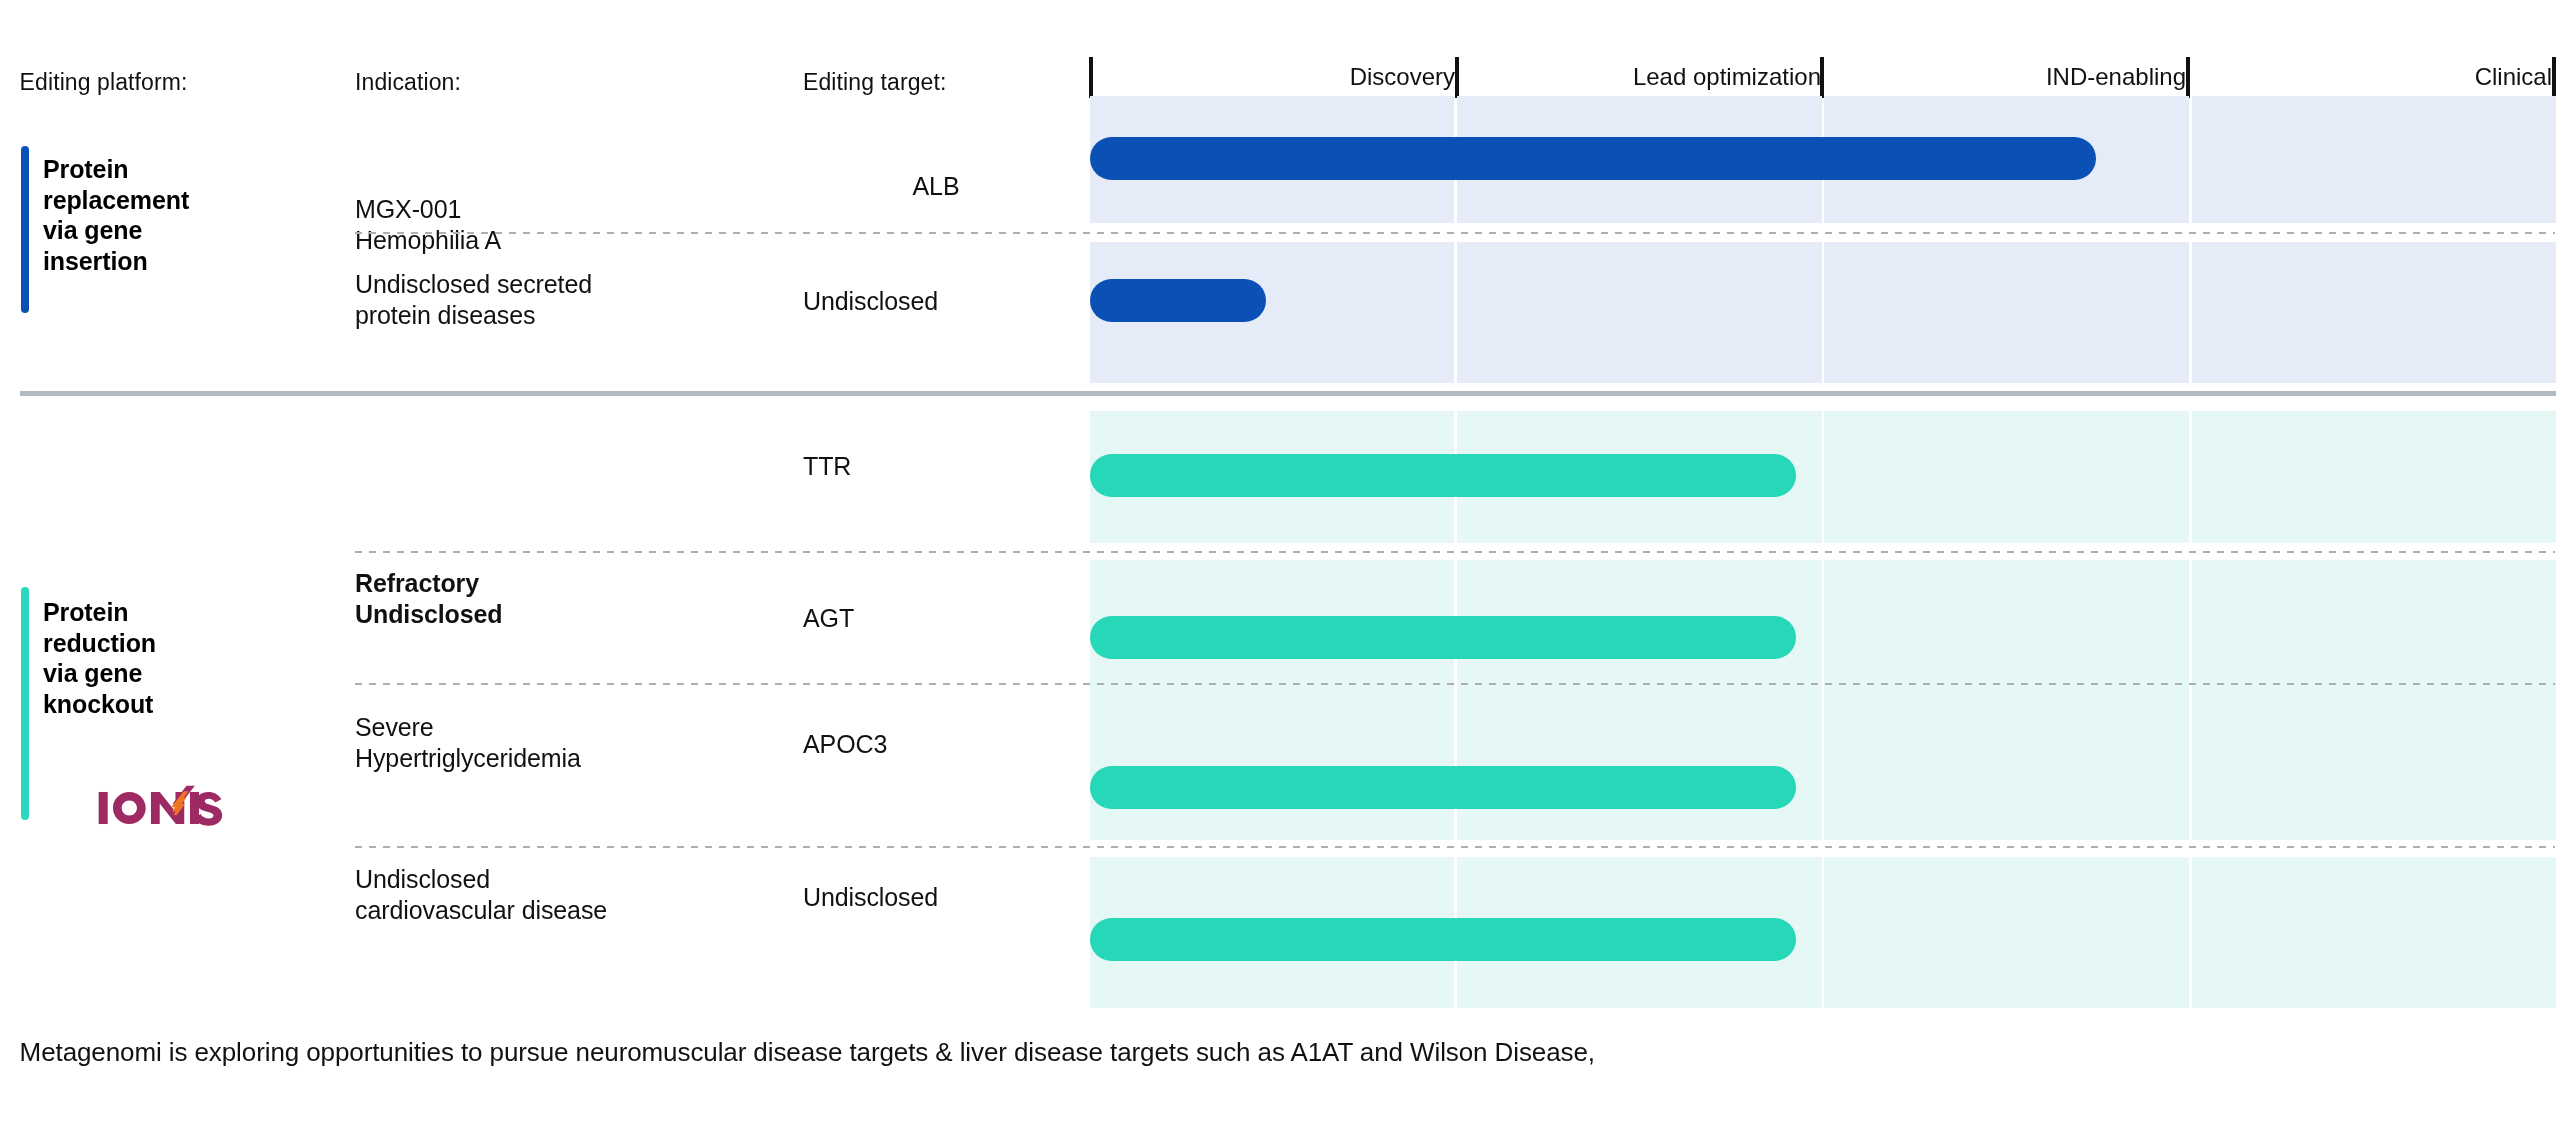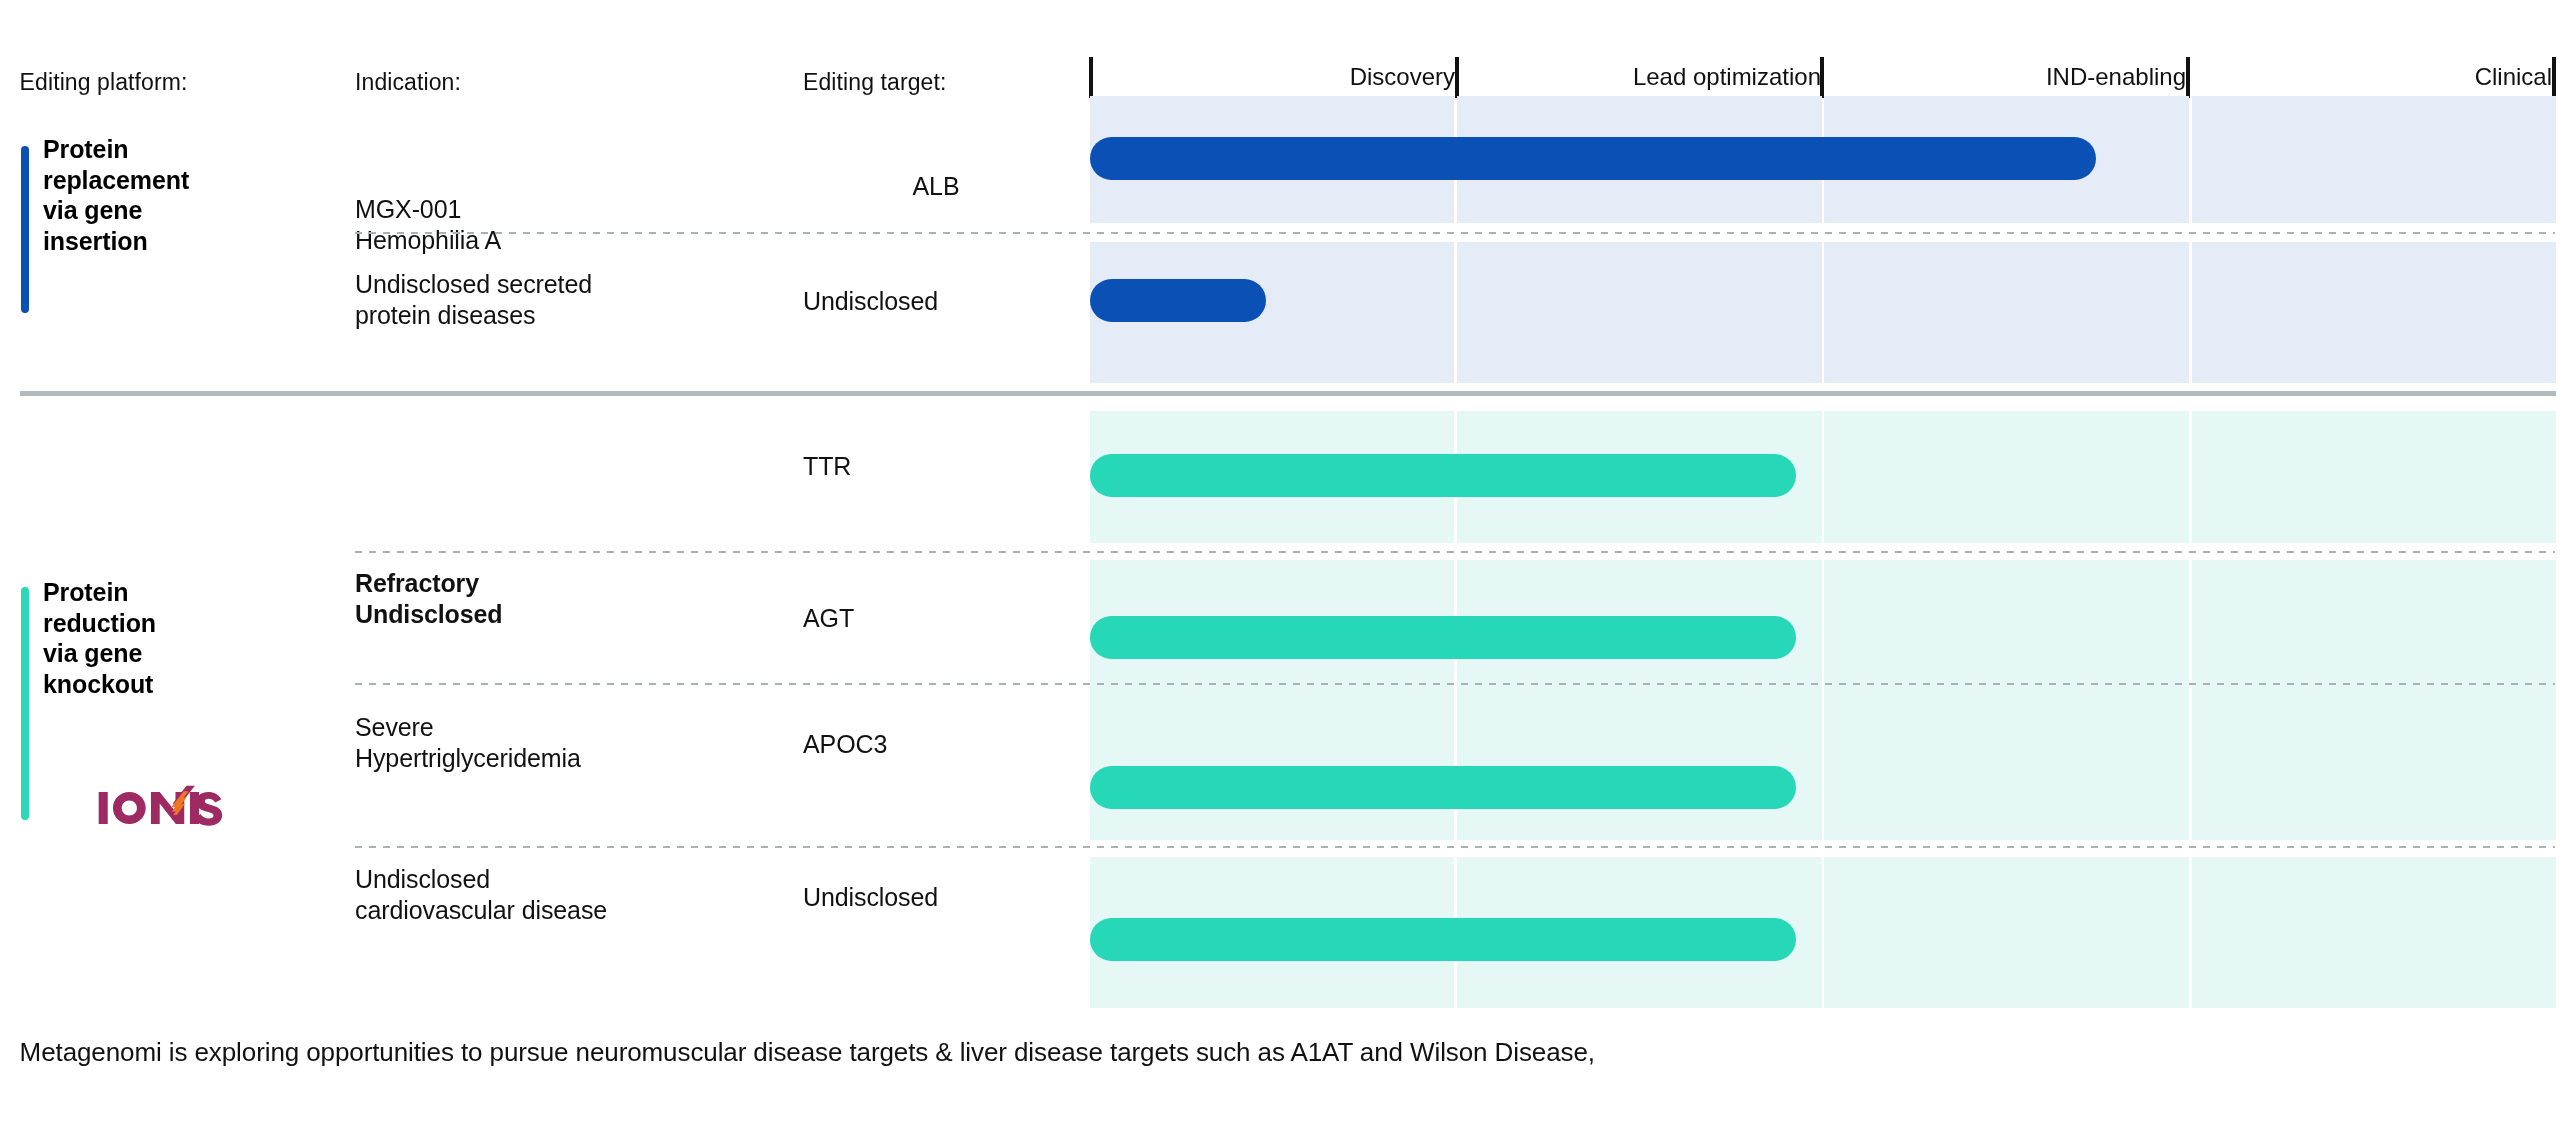--- a/index.html
+++ b/index.html
@@ -37,20 +37,21 @@
   .accent{
     position:absolute;width:7.7px;border-radius:4.2px;left:21px;
   }
   .accent.blue{background:#0b51b5;}
   .accent.teal{background:#2ad8bb;}
 
   .plat-title{
     position:absolute;left:43px;width:280px;
     font-size:25px;font-weight:700;line-height:1.22;color:#000;
     letter-spacing:-0.1px;
+    margin-top:20px;
   }
 
   
   .plot{position:absolute;left:1090px;width:1466px;}
   .plot.blue{top:96px;height:286px;}
   .plot.teal{top:411px;height:597px;}
 
   .rowband{
     position:absolute;left:0;width:1466px;
     display:flex;gap:2.8px;

